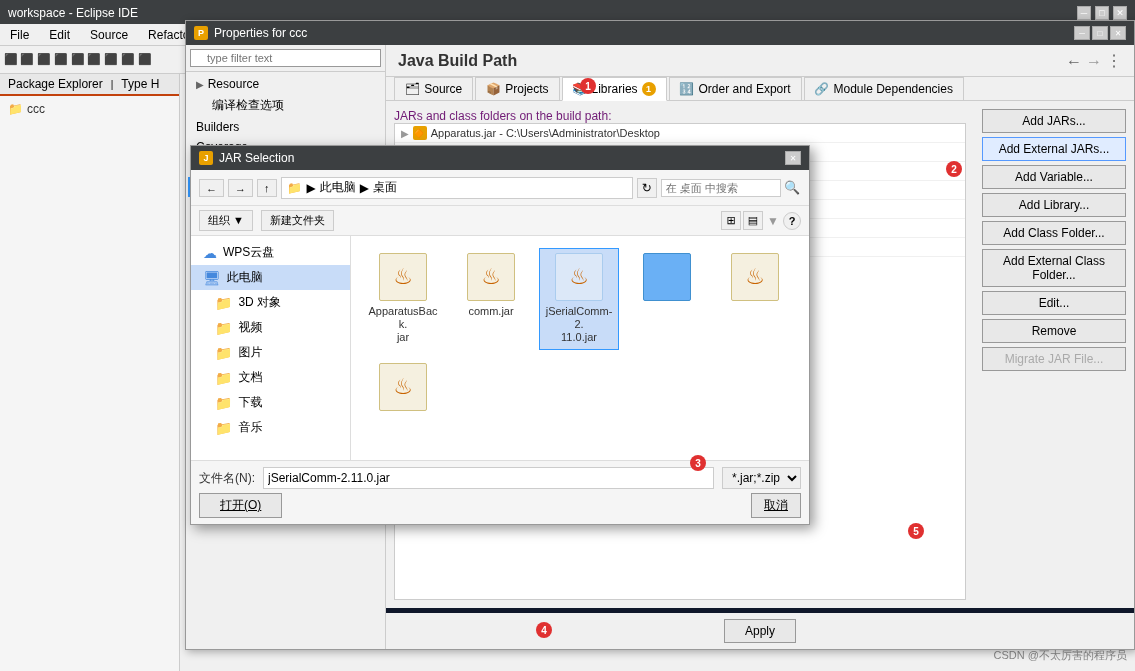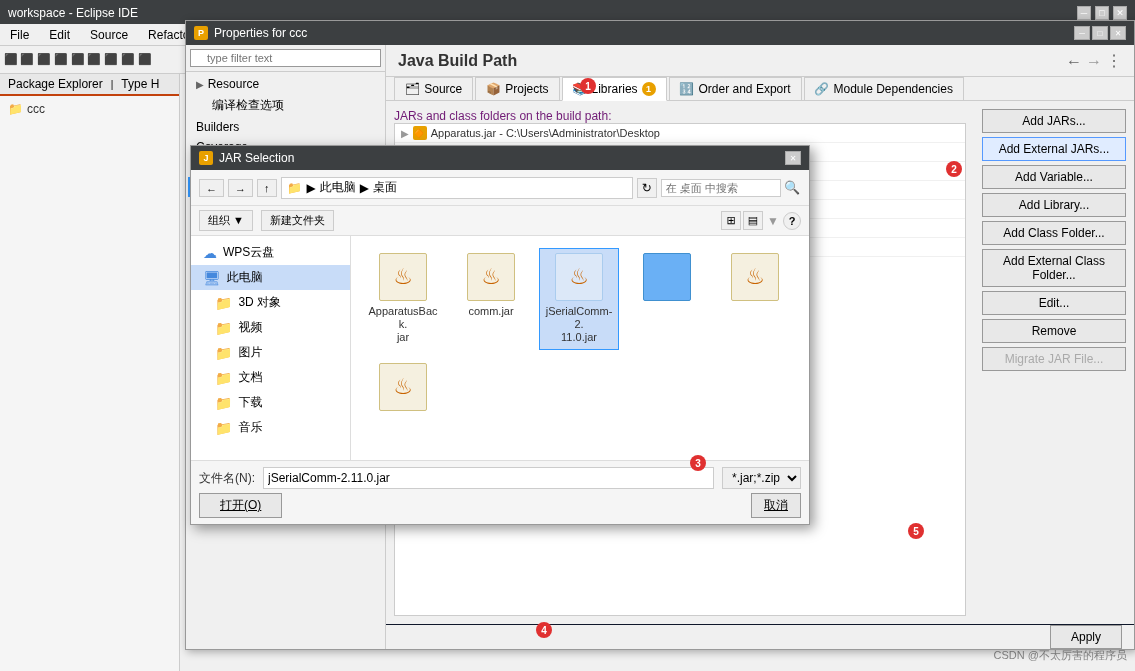--- a/index.html
+++ b/index.html
@@ -332,21 +332,21 @@
             <button class="btn">Add Variable...</button>
             <button class="btn">Add Library...</button>
             <button class="btn">Add Class Folder...</button>
             <button class="btn">Add External Class Folder...</button>
             <button class="btn">Edit...</button>
             <button class="btn">Remove</button>
             <button class="btn" style="color:#aaa;">Migrate JAR File...</button>
           </div>
         </div>
 
-        <div style="display:flex; justify-content:flex-end; padding:0 12px; border-top:1px solid #0f172a;">
+        <div style="display:flex; justify-content:center; padding:6px 12px; border-top:5px solid #0f172a;">
           <button class="btn" style="padding:4px 20px;">Apply</button>
         </div>
 
       </div>
     </div>
   </div>
 
   <div class="jar-dialog">
     <div class="jar-dialog-title">
       <div style="display:flex;align-items:center;gap:6px;">

